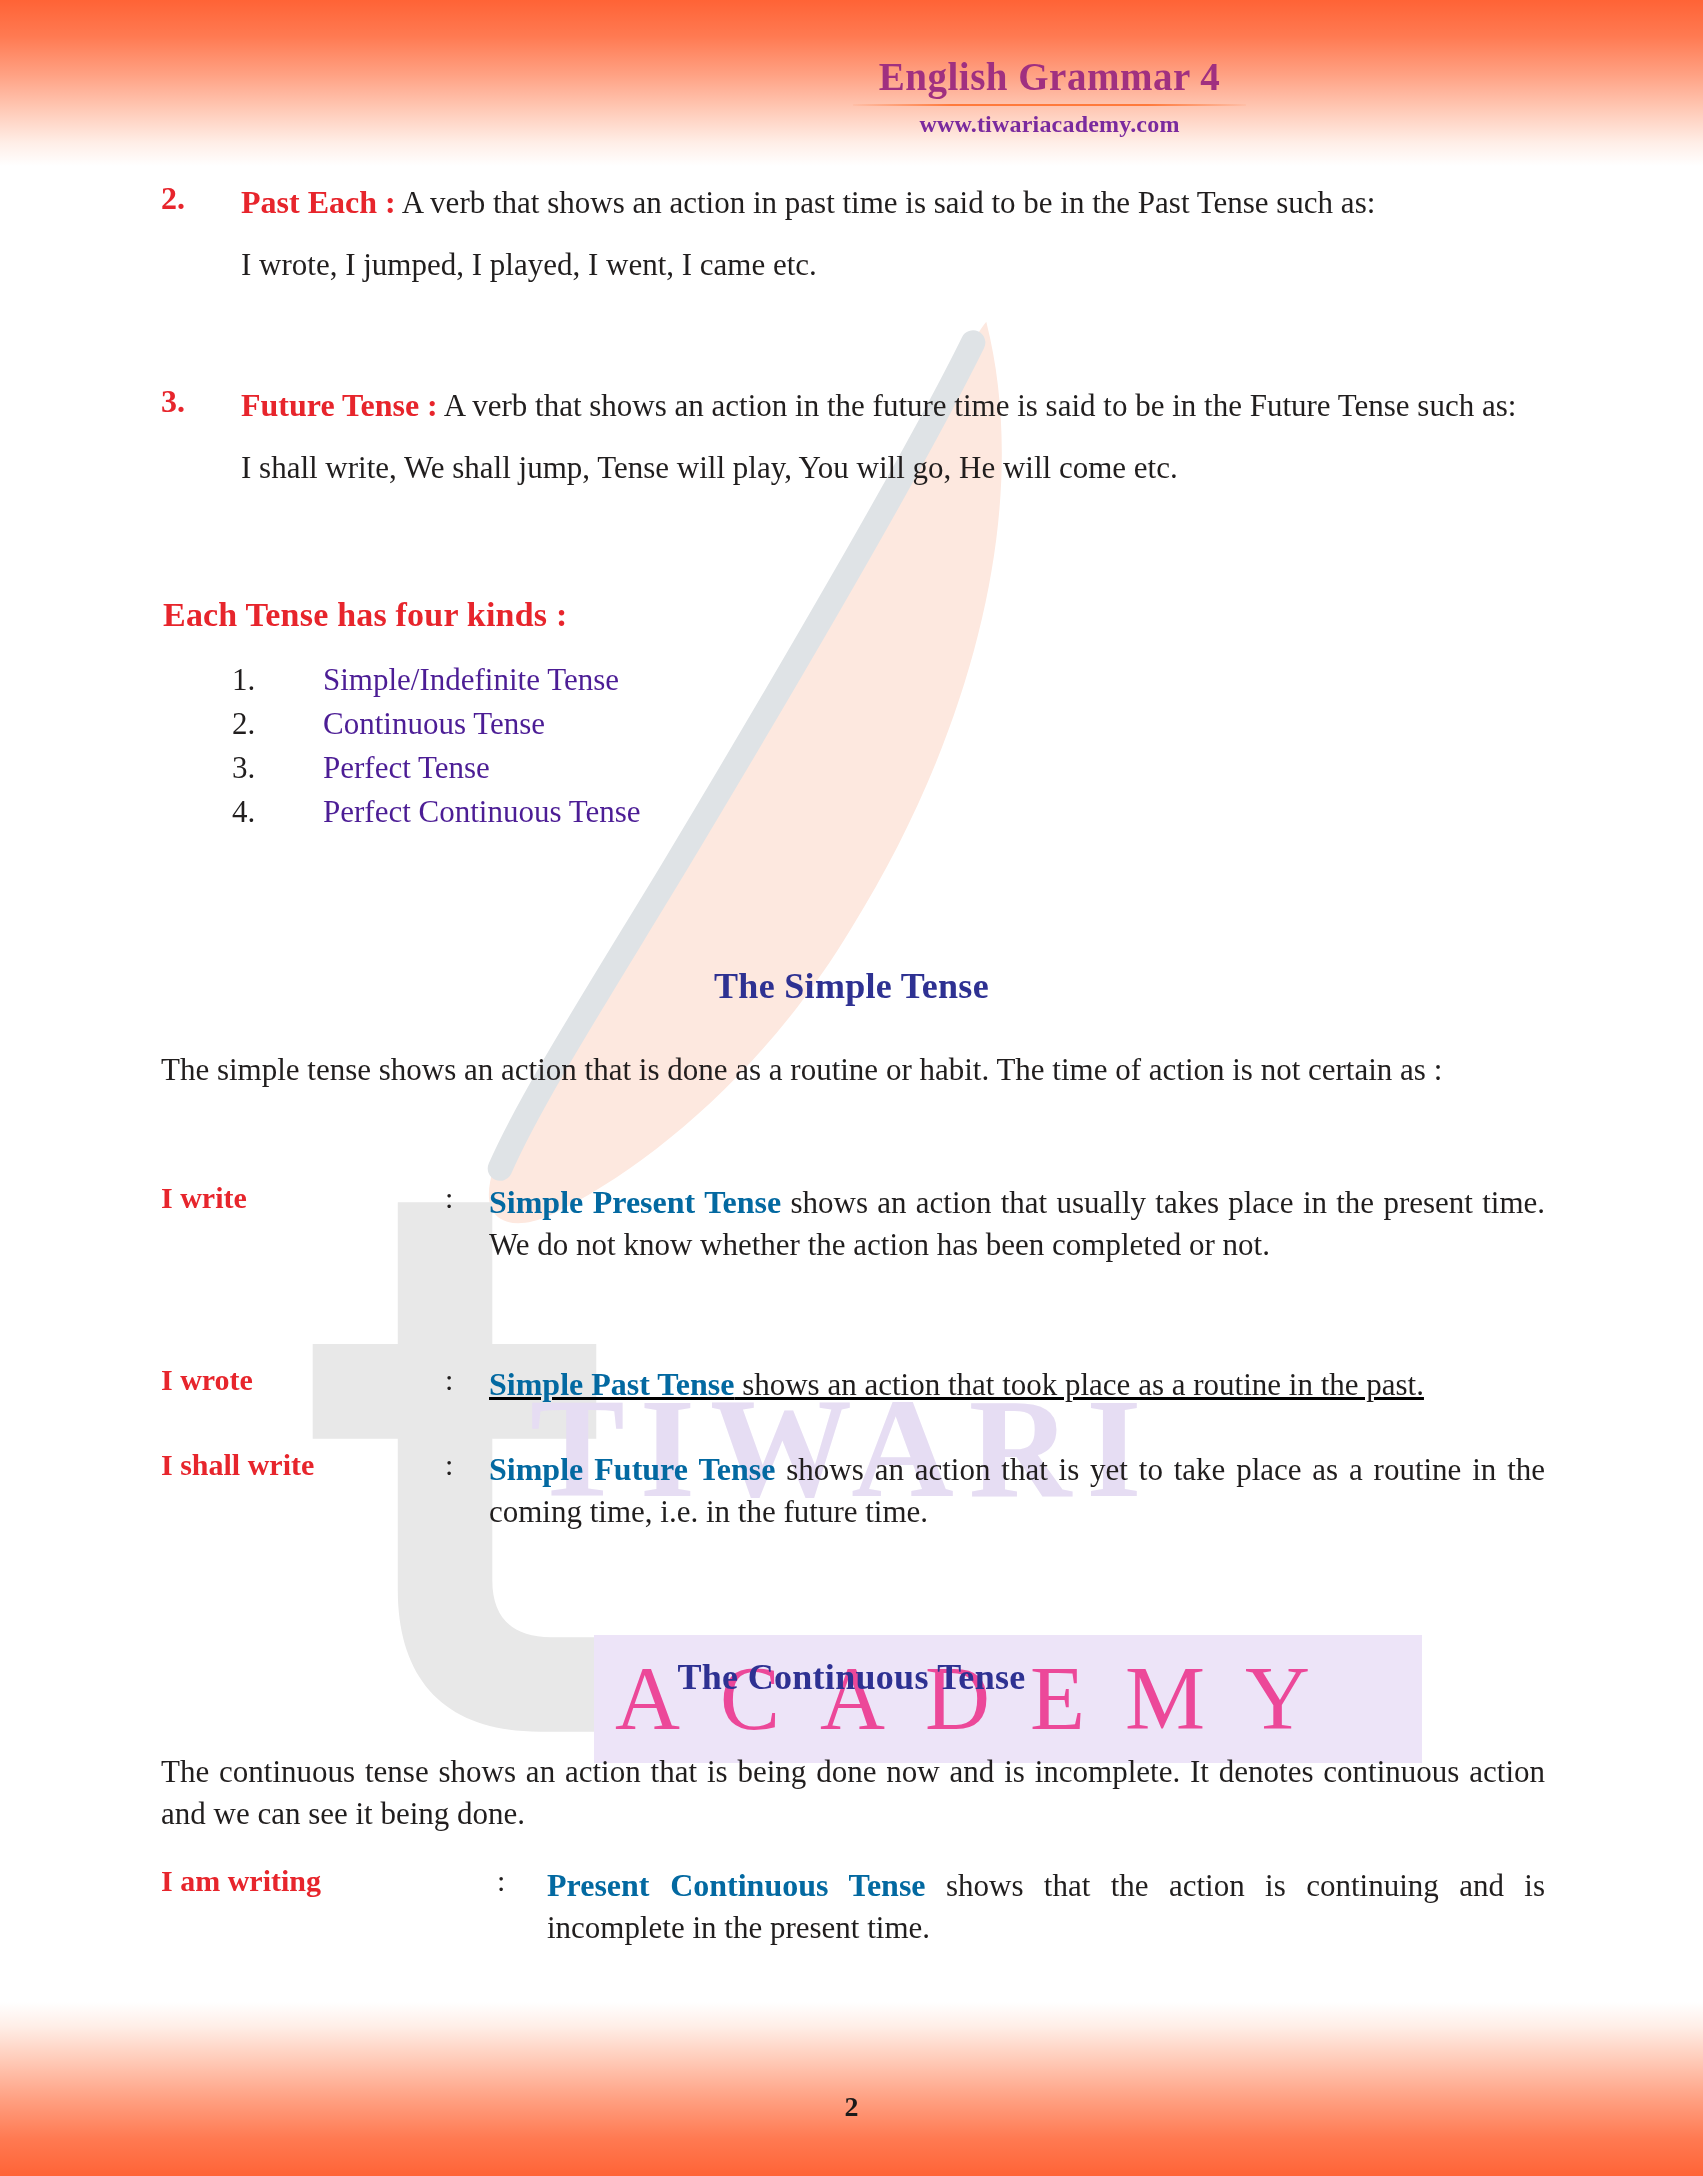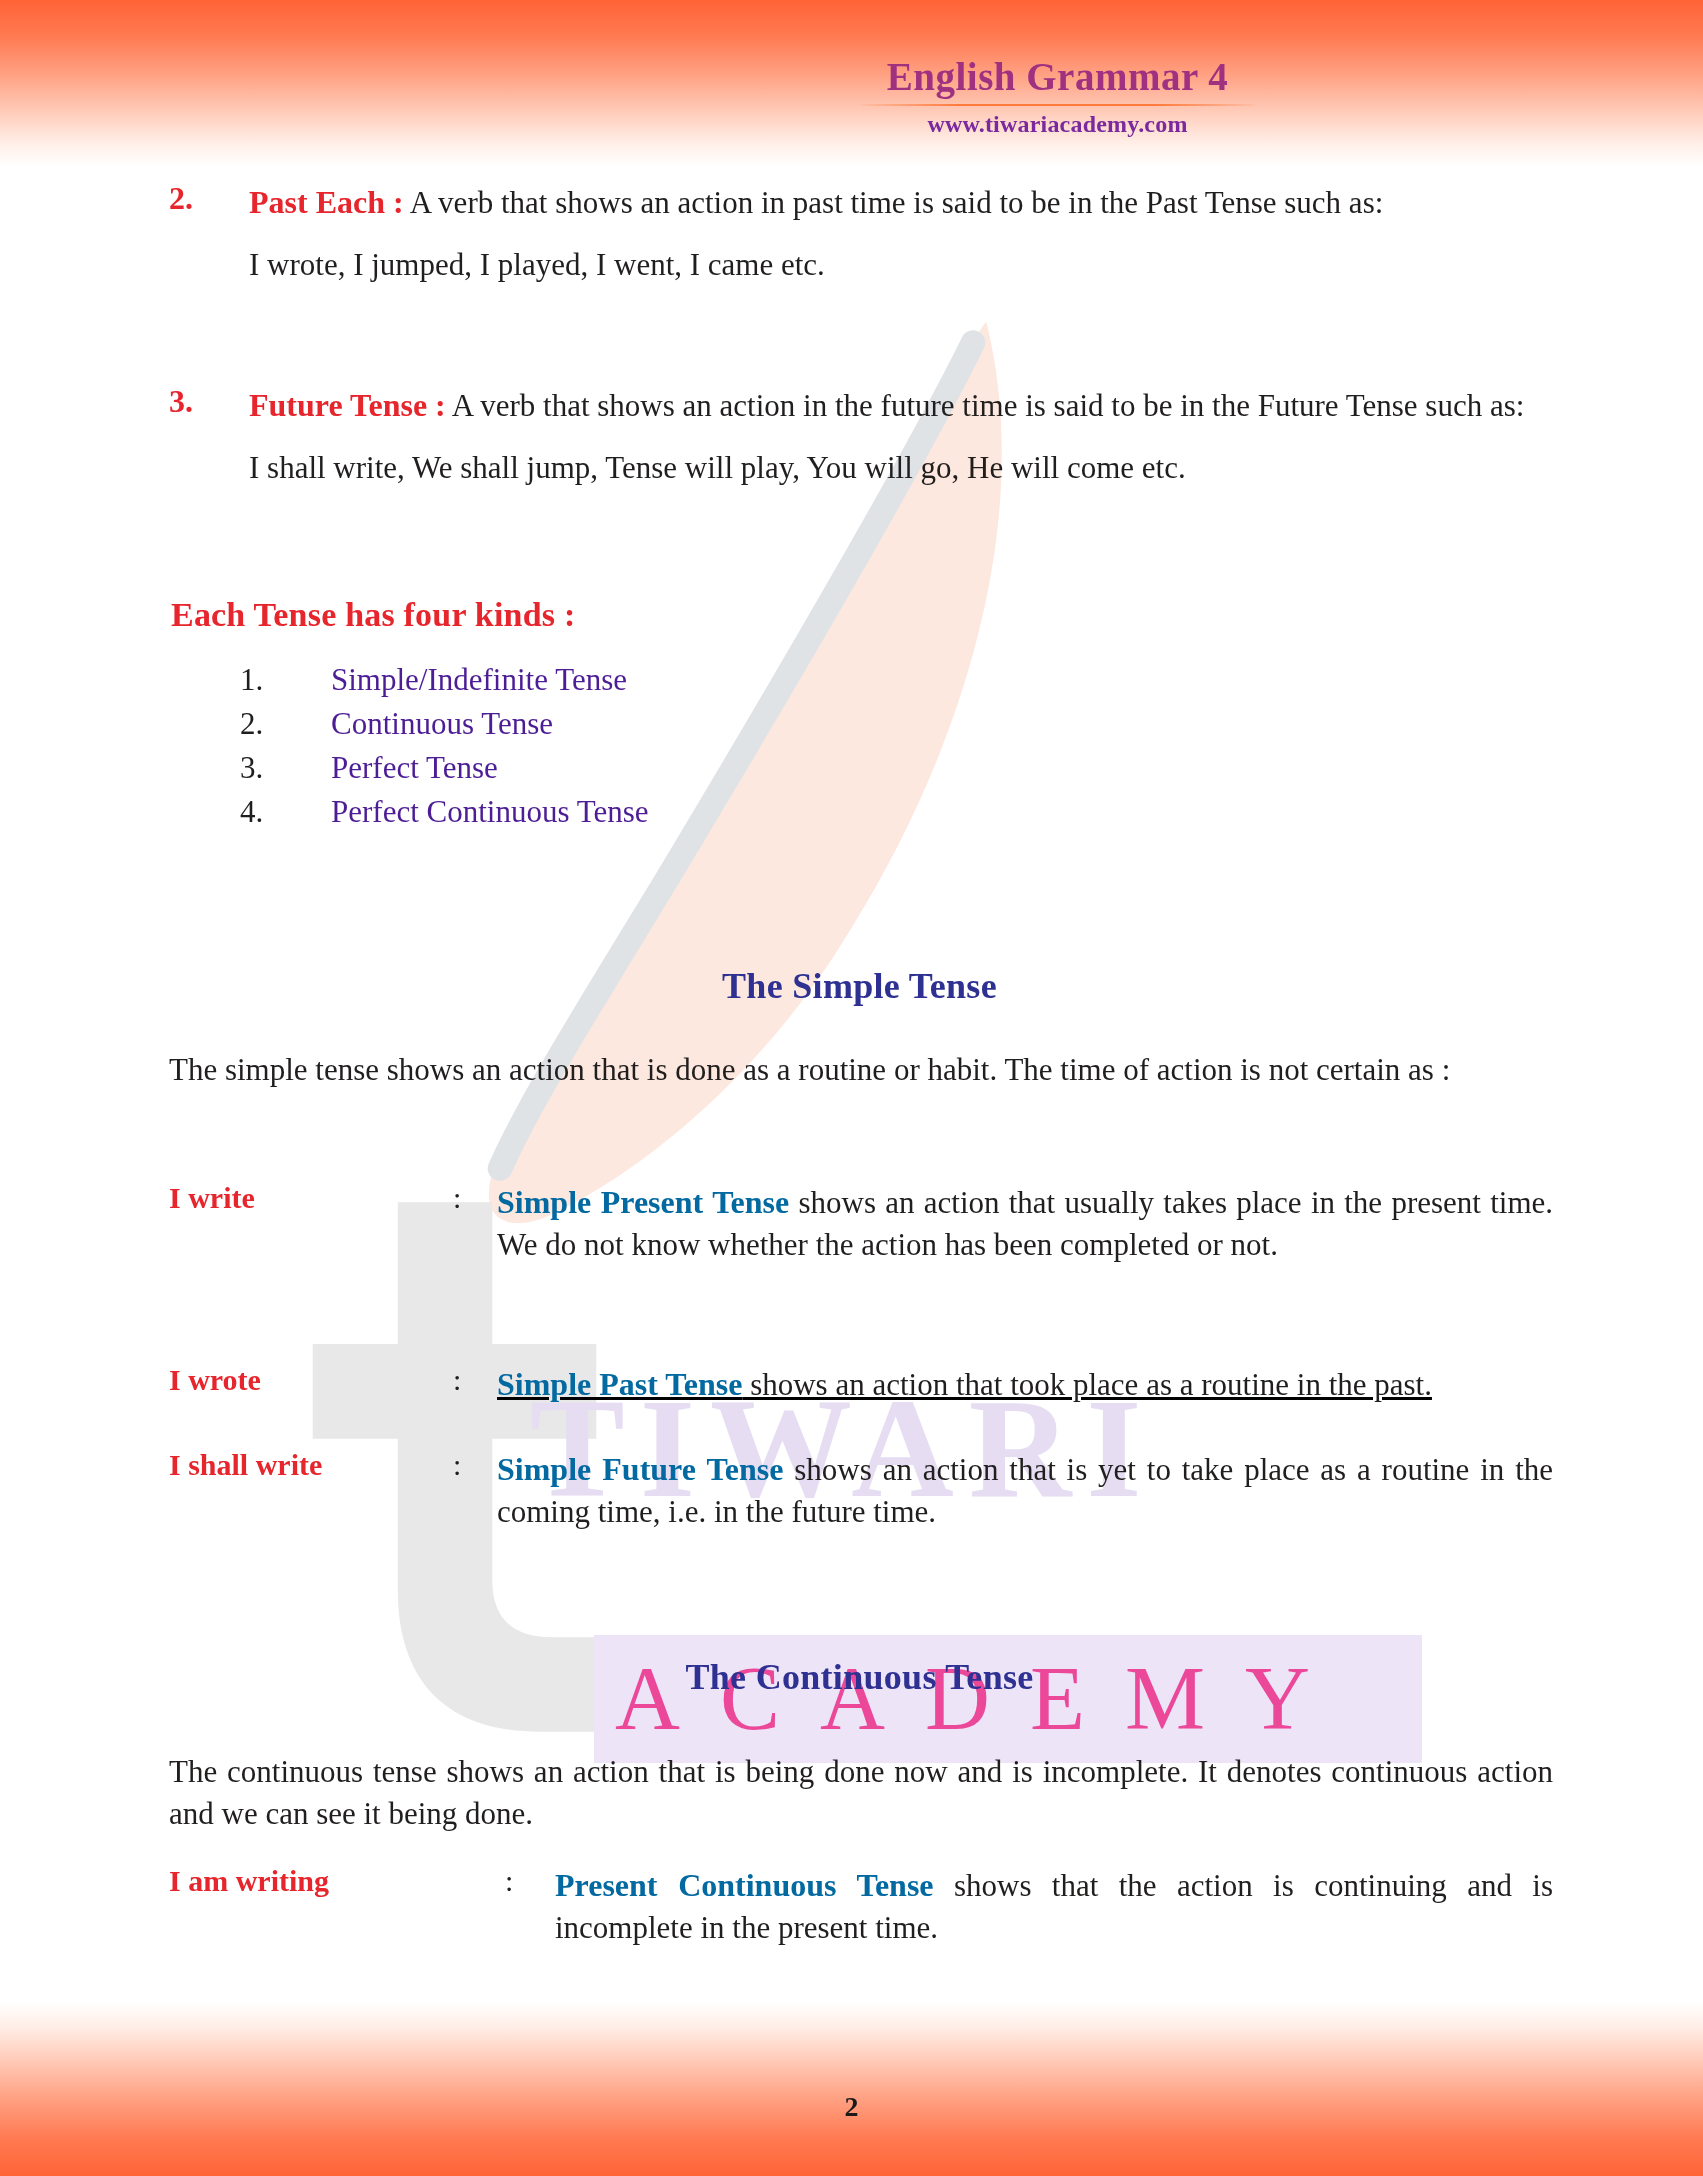--- a/index.html
+++ b/index.html
@@ -93,21 +93,20 @@
     line-height: 1.1;
     white-space: nowrap;
   }
 
   
   .content {
     position: absolute;
     left: 0; top: 0;
     width: 1347px; height: 2177px;
     z-index: 3;
-    margin-left: 8px;
   }
 
   
   .doc-header {
     position: absolute;
     right: 99px;
     top: 57px;
     text-align: center;
     width: 397px;
   }

